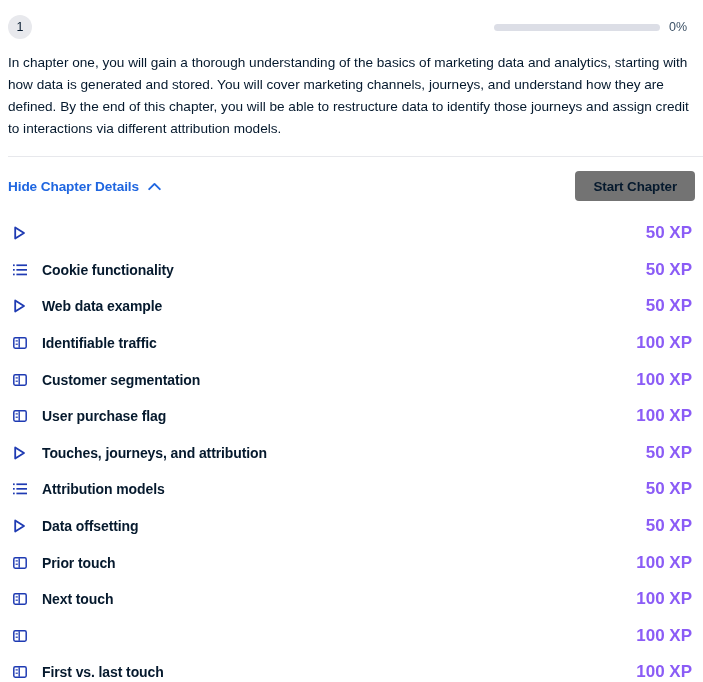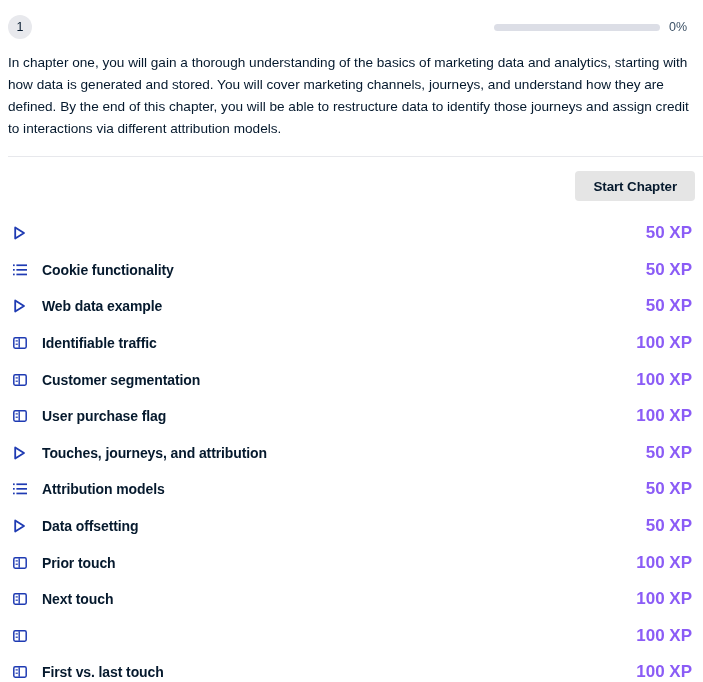--- a/index.html
+++ b/index.html
@@ -114,21 +114,21 @@
     padding: 0;
     font-family: inherit;
   }
   .chevron {
     display: inline-block;
     margin-left: 9px;
     line-height: 0;
   }
   .start-btn {
     margin-left: auto;
-    background: #e5e5e5;
+    background: #737373;
     color: #05192d;
     border: none;
     border-radius: 4px;
     font-size: 13.4px;
     font-weight: bold;
     font-family: inherit;
     padding: 0 18px;
     height: 30px;
     cursor: pointer;
     letter-spacing: -0.1px;
@@ -184,20 +184,28 @@
       </div>
       <div class="progress-label">0%</div>
     </div>
   </div>
 
   <p class="chapter-desc">In chapter one, you will gain a thorough understanding of the basics of marketing data and analytics, starting with how data is generated and stored. You will cover marketing channels, journeys, and understand how they are defined. By the end of this chapter, you will be able to restructure data to identify those journeys and assign credit to interactions via different attribution models.</p>
 
   <div class="divider"></div>
 
   <div class="controls-row">
+    <button class="toggle-details">
+      <span>Hide Chapter Details</span>
+      <span class="chevron">
+        <svg width="13" height="9" viewBox="0 0 13 9" fill="none" xmlns="http://www.w3.org/2000/svg">
+          <path d="M1.2 7.2 L6.5 1.9 L11.8 7.2" stroke="#1f66e0" stroke-width="1.9" stroke-linecap="round" stroke-linejoin="round"></path>
+        </svg>
+      </span>
+    </button>
     <button class="start-btn">Start Chapter</button>
   </div>
 
   <ul class="exercise-list" id="exercise-list">
       <li class="exercise-row">
         <span class="ex-icon">
           <svg width="13" height="14" viewBox="0 0 13 14" xmlns="http://www.w3.org/2000/svg">
             <path d="M2.2 1.4 L11 7 L2.2 12.6 Z" fill="none" stroke="#1f3bb3" stroke-width="1.8" stroke-linejoin="round"></path>
           </svg>
         </span>

